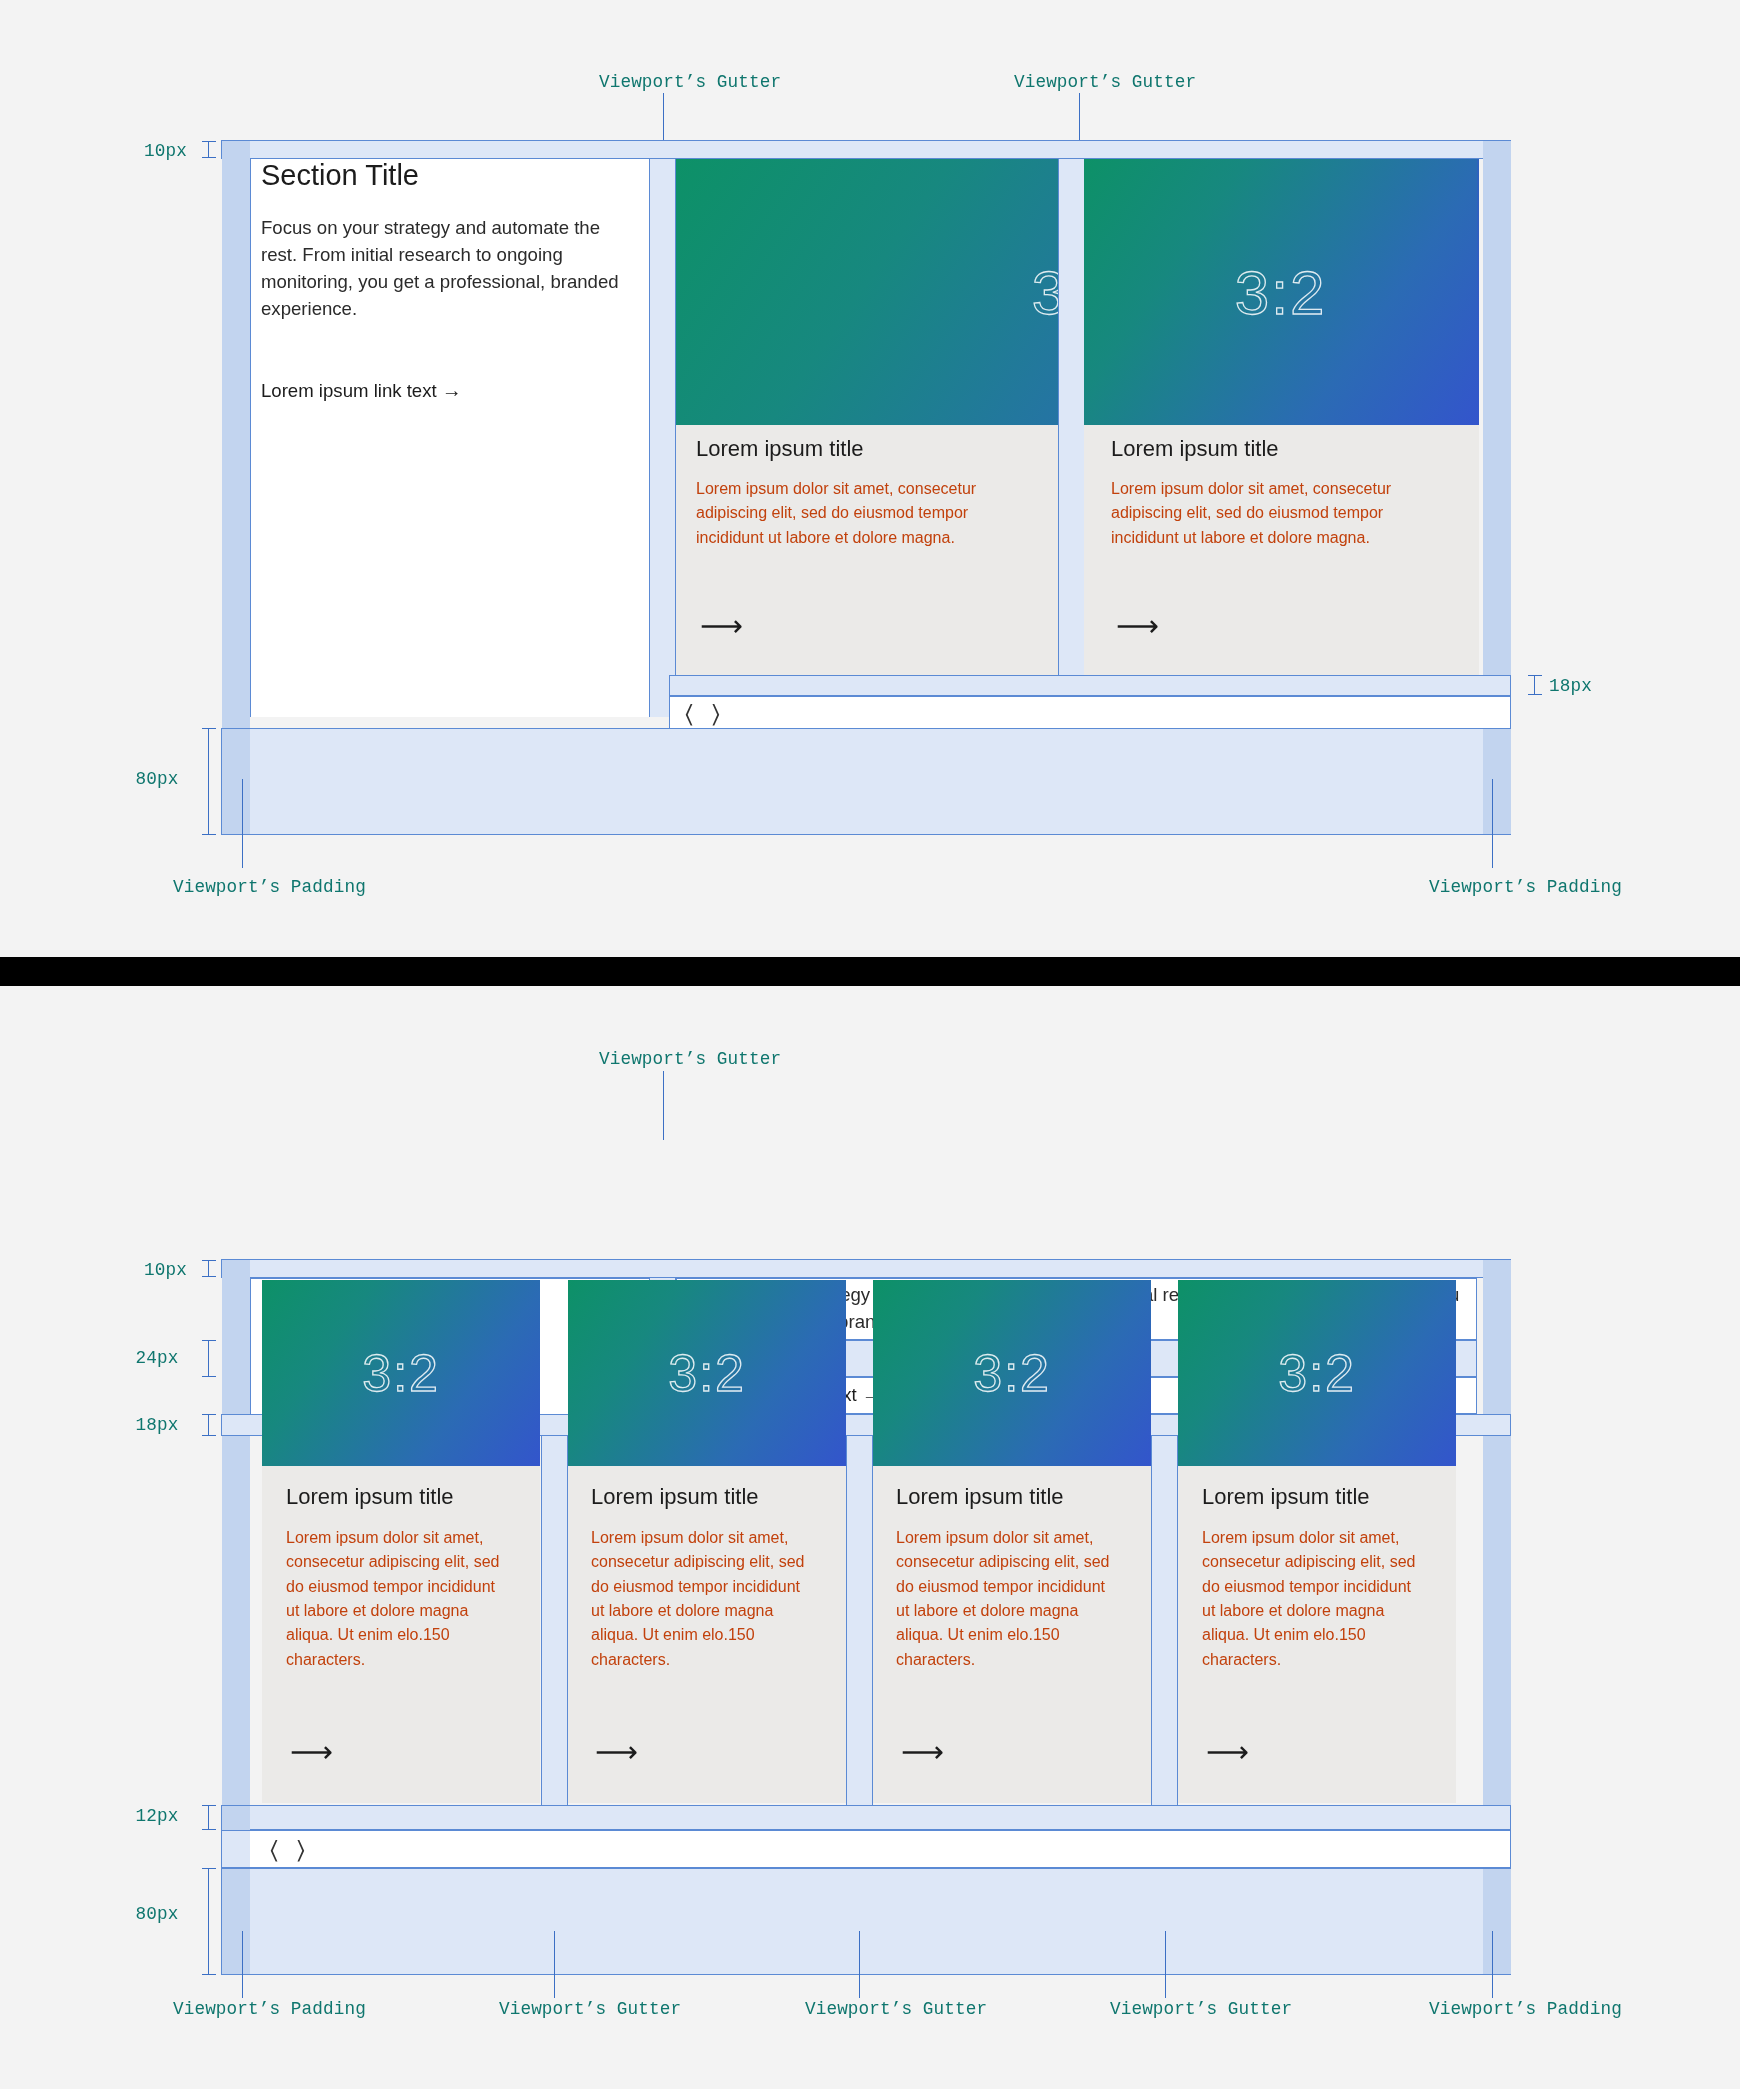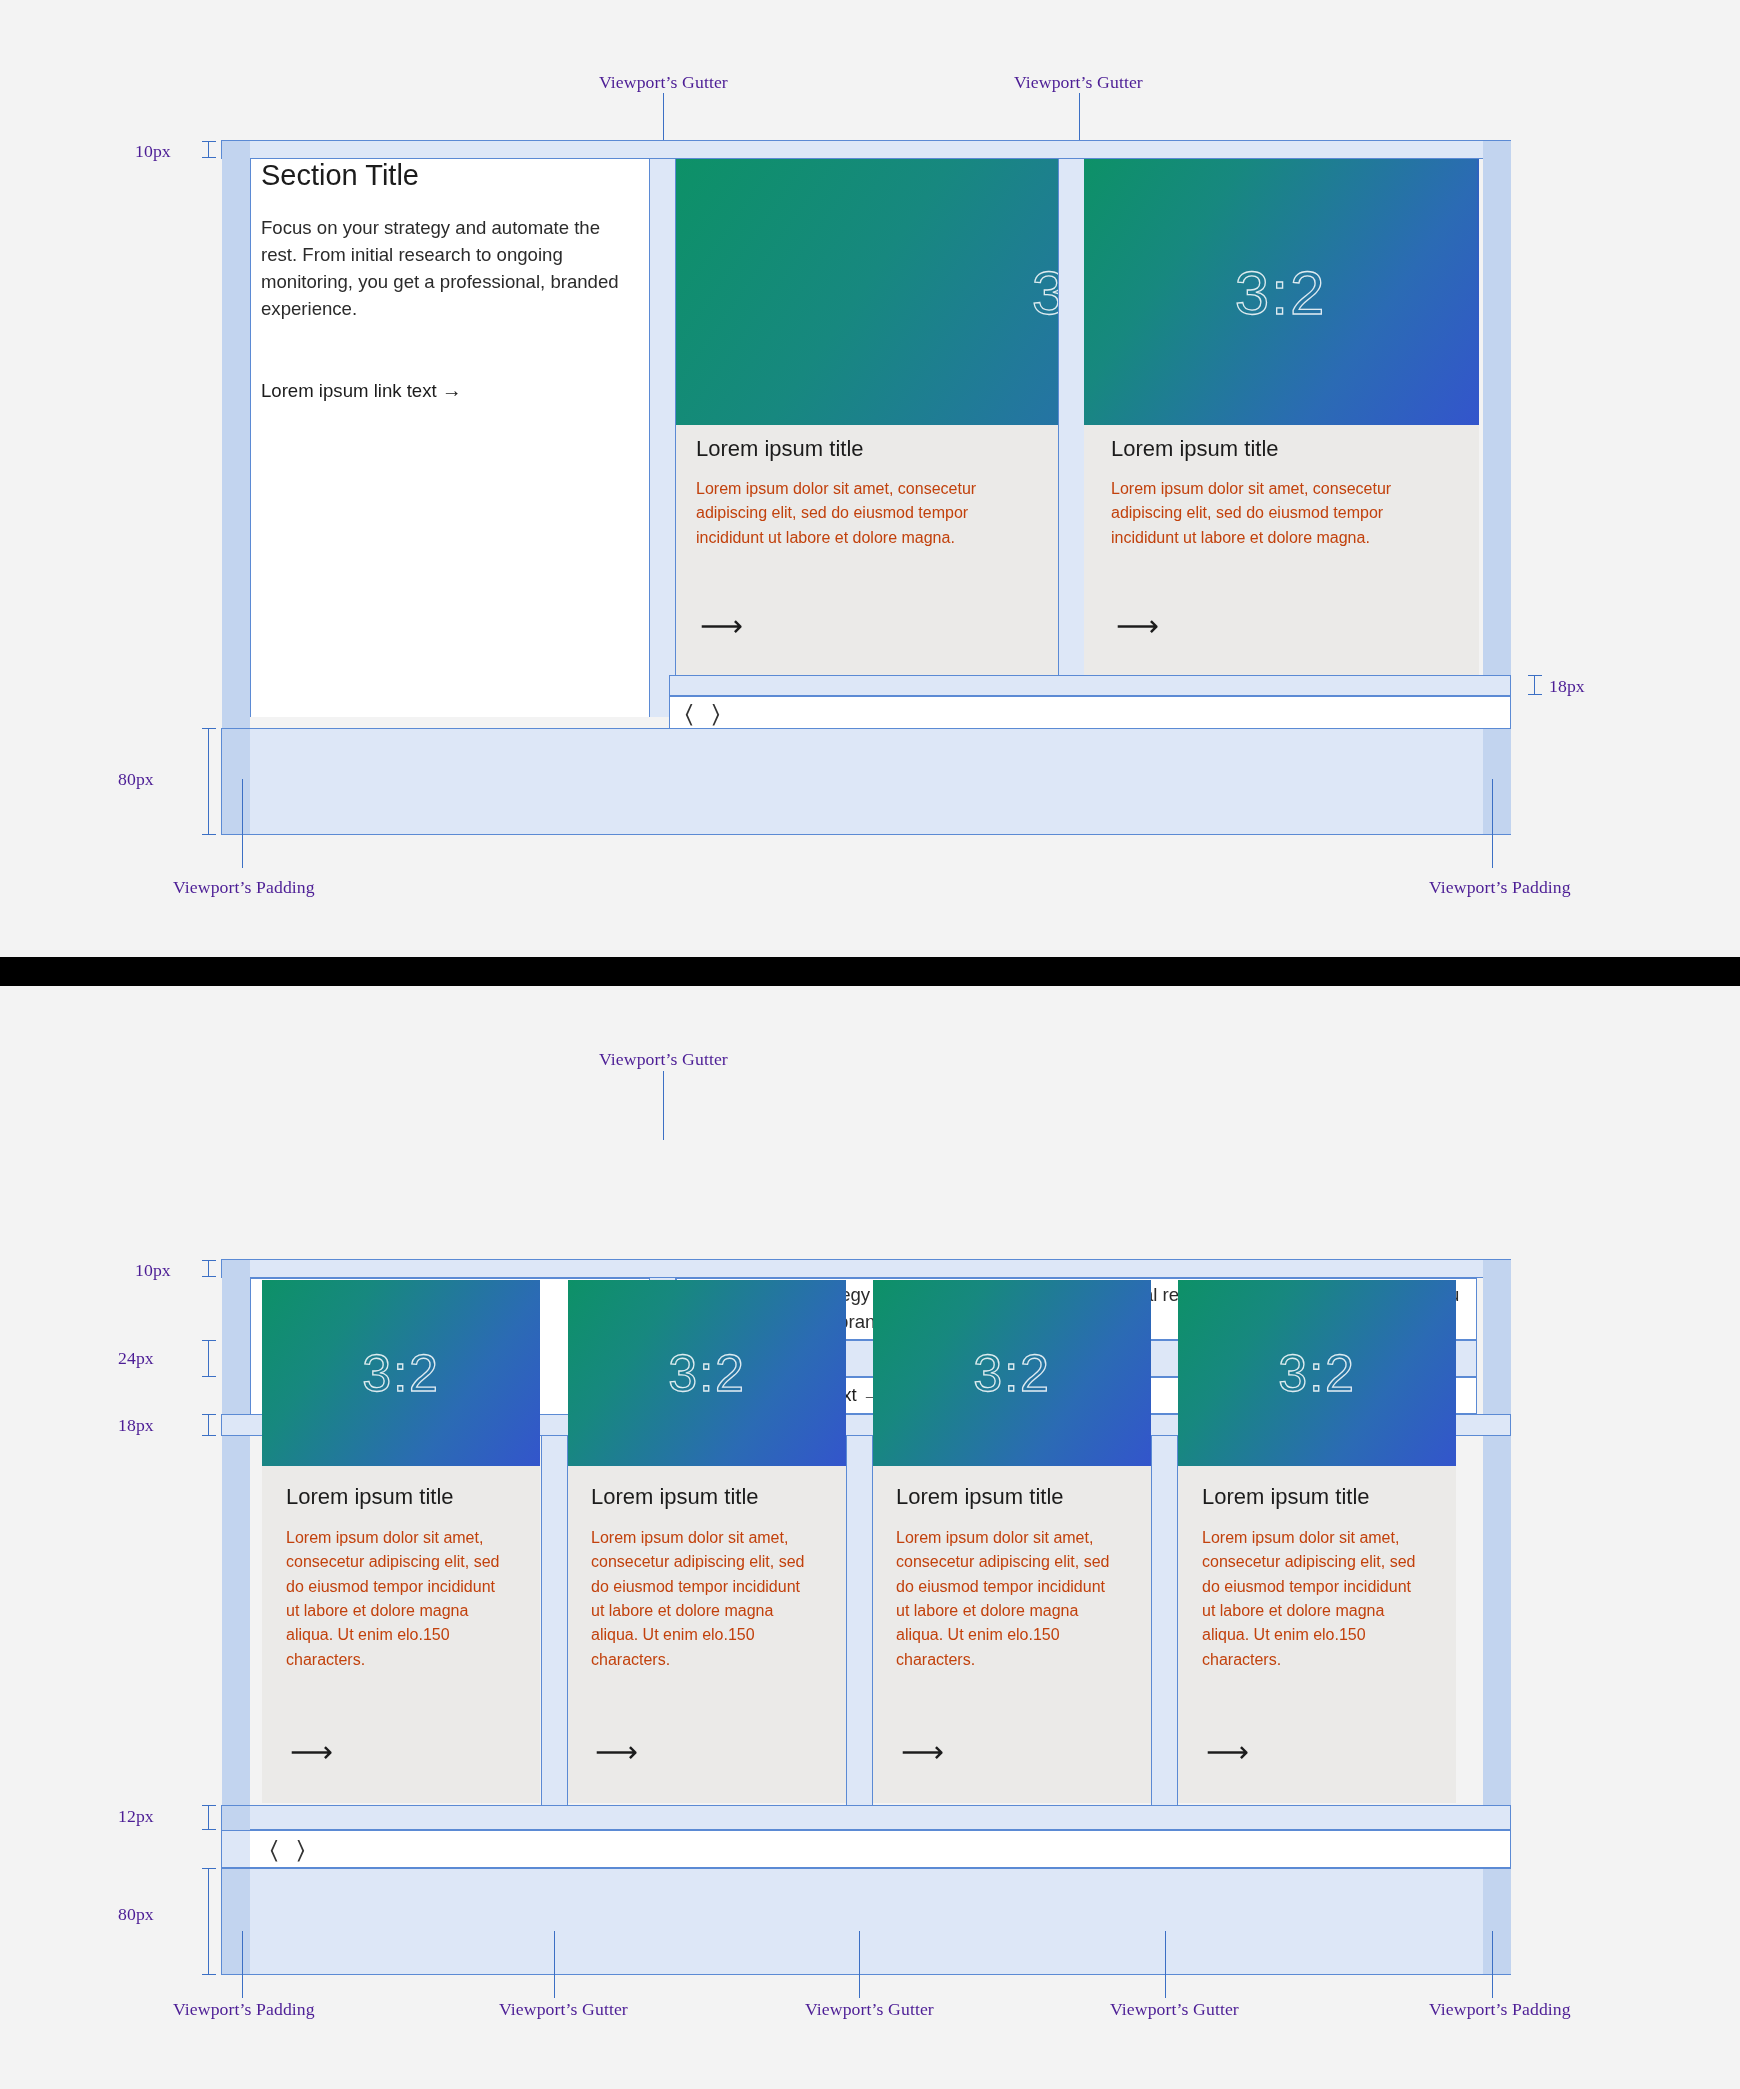--- a/index.html
+++ b/index.html
@@ -9,27 +9,27 @@
     height: 2090px;
     background: #f3f3f3;
     font-family: "Liberation Sans", sans-serif;
   }
 
   body { position: relative; overflow: hidden; }
 
   
   .anno {
     position: absolute;
-    color: #4c1d95;
+    color: #0f766e;
     font-size: 17.7px;
-    font-family: Liberation Serif, serif;
+    font-family: Liberation Mono, monospace;
     white-space: nowrap;
     letter-spacing: 0.1px;
   }
-  .anno-right { text-align: left; }
+  .anno-right { text-align: center; }
 
   .leader {                 
     position: absolute;
     width: 1.3px;
     background: #3b6fc4;
   }
 
   
   .ibeam {
     position: absolute;

